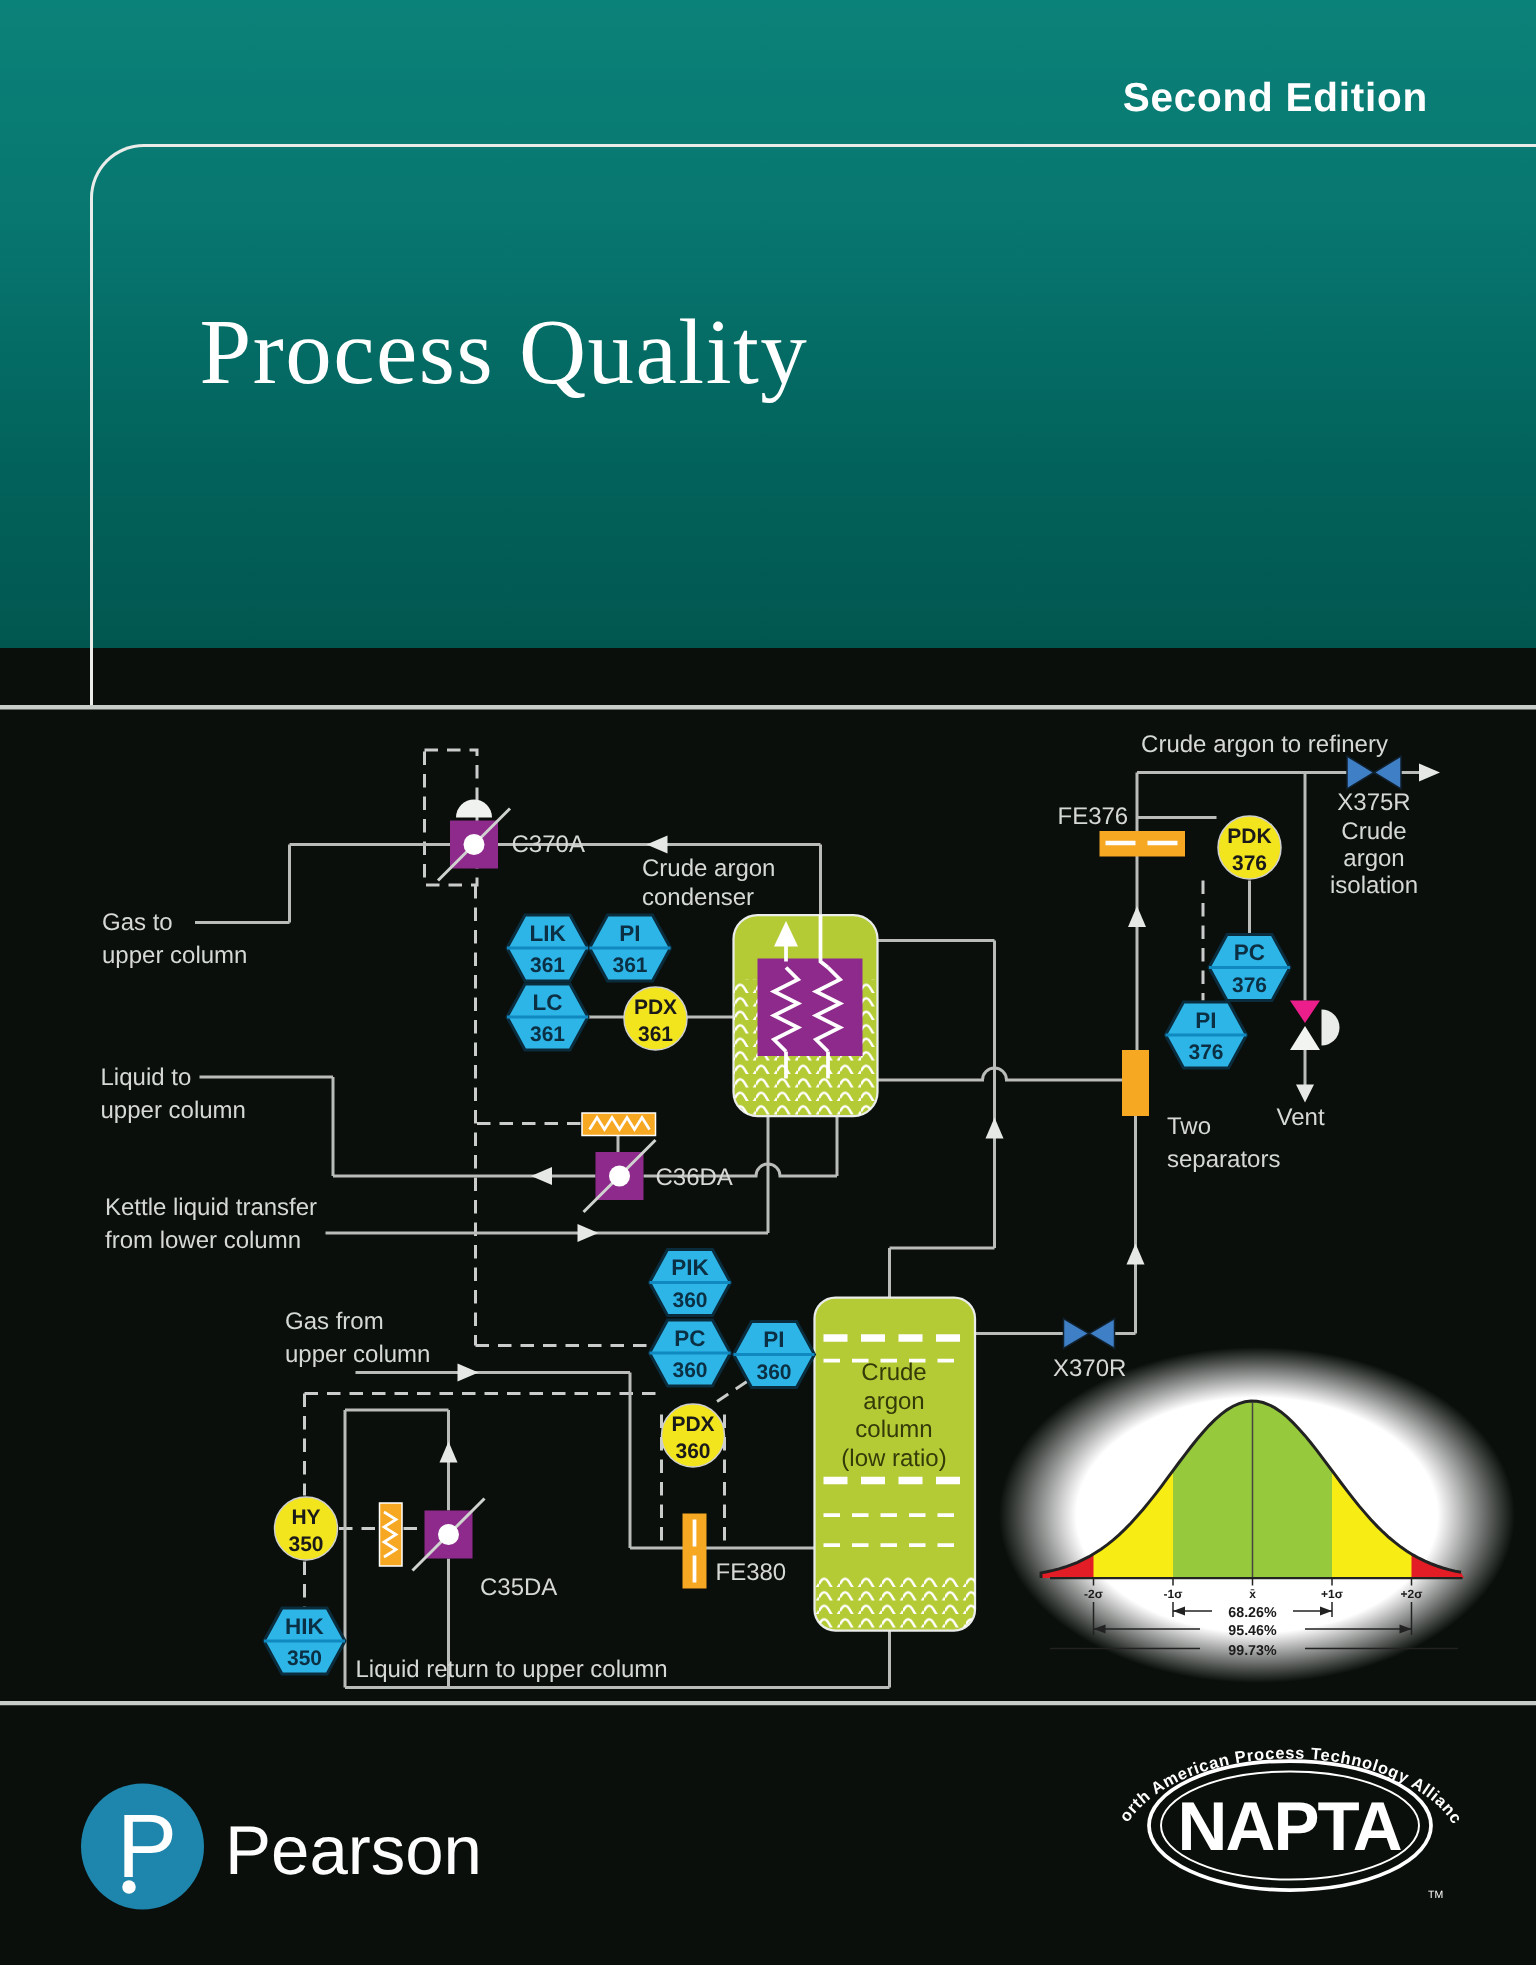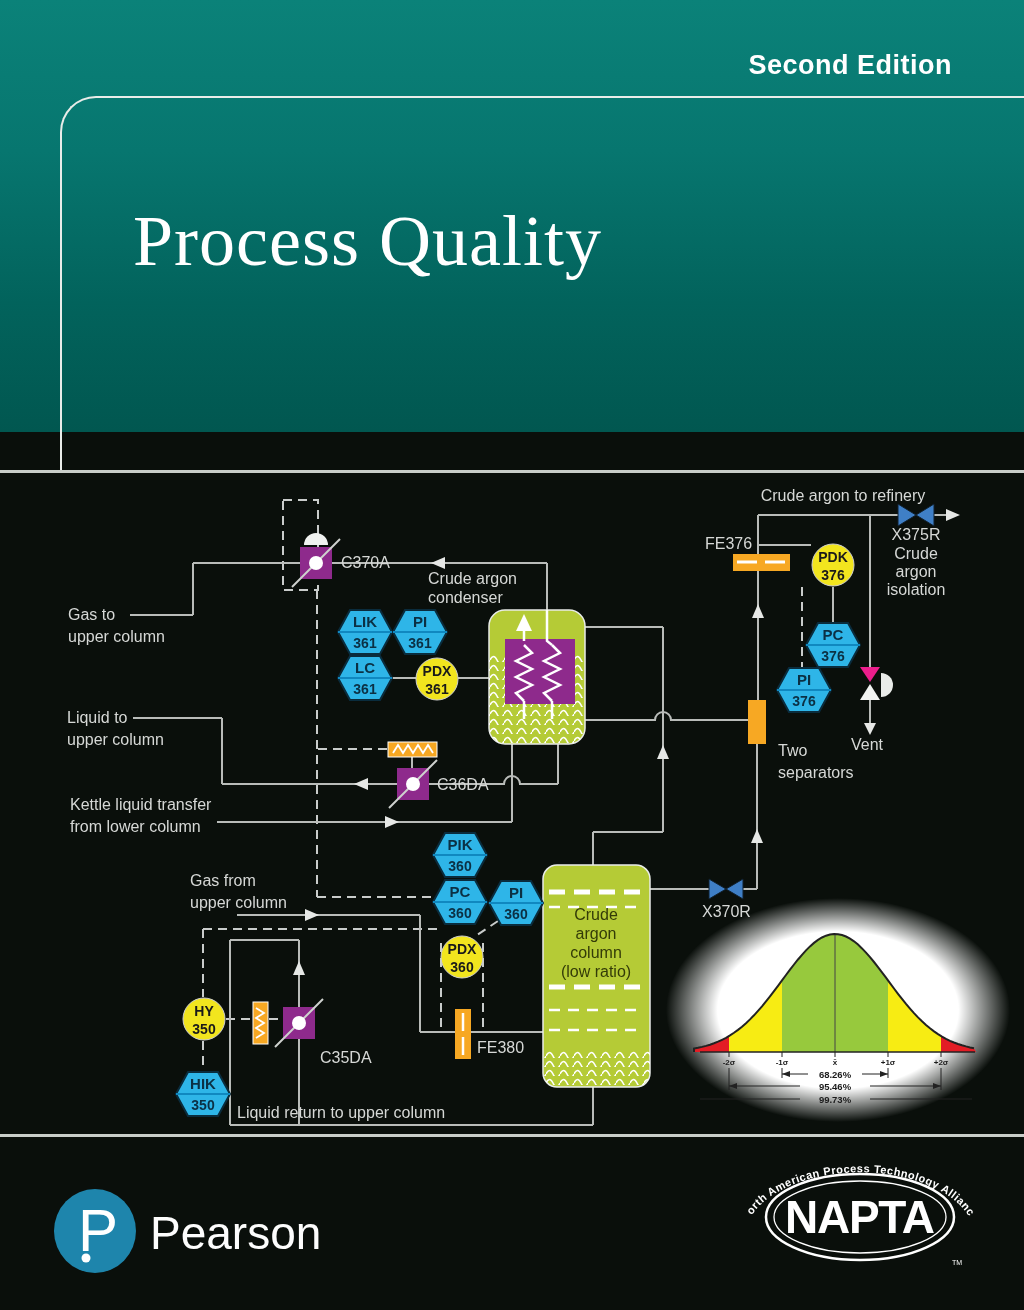--- a/index.html
+++ b/index.html
@@ -8,21 +8,21 @@
 
   
   .teal-band{position:absolute;left:0;top:0;width:1024px;height:432px;
              background:linear-gradient(180deg,#0b8279 0%,#07766f 35%,#02635c 70%,#015750 100%);}
   .panel{position:absolute;left:60px;top:96px;width:964px;height:374px;
          border-top:2px solid #e9ece9;border-left:2px solid #e9ece9;
          border-top-left-radius:36px;}
   .edition{position:absolute;right:72px;top:50px;color:#fff;font-size:27px;font-weight:bold;
            letter-spacing:.5px;}
   .book-title{position:absolute;left:133px;top:200px;color:#fff;
-              font-family:"Liberation Serif",serif;font-size:72px;font-weight:400;
+              font-family:"Liberation Serif",serif;font-size:62px;font-weight:400;
               letter-spacing:1px;white-space:nowrap;}
 
   
   .diagram-wrap{position:absolute;left:0;top:470px;width:1024px;height:667px;
                 background:#0a0f0b;border-top:3px solid #c9cdc9;border-bottom:3px solid #c9cdc9;
                 box-sizing:border-box;}
   svg text{font-family:"Liberation Sans",sans-serif;}
 
   .pline{stroke:#b9bcb9;stroke-width:2;fill:none;}
   .pdash{stroke:#c9cccb;stroke-width:2;fill:none;stroke-dasharray:9 6;}

